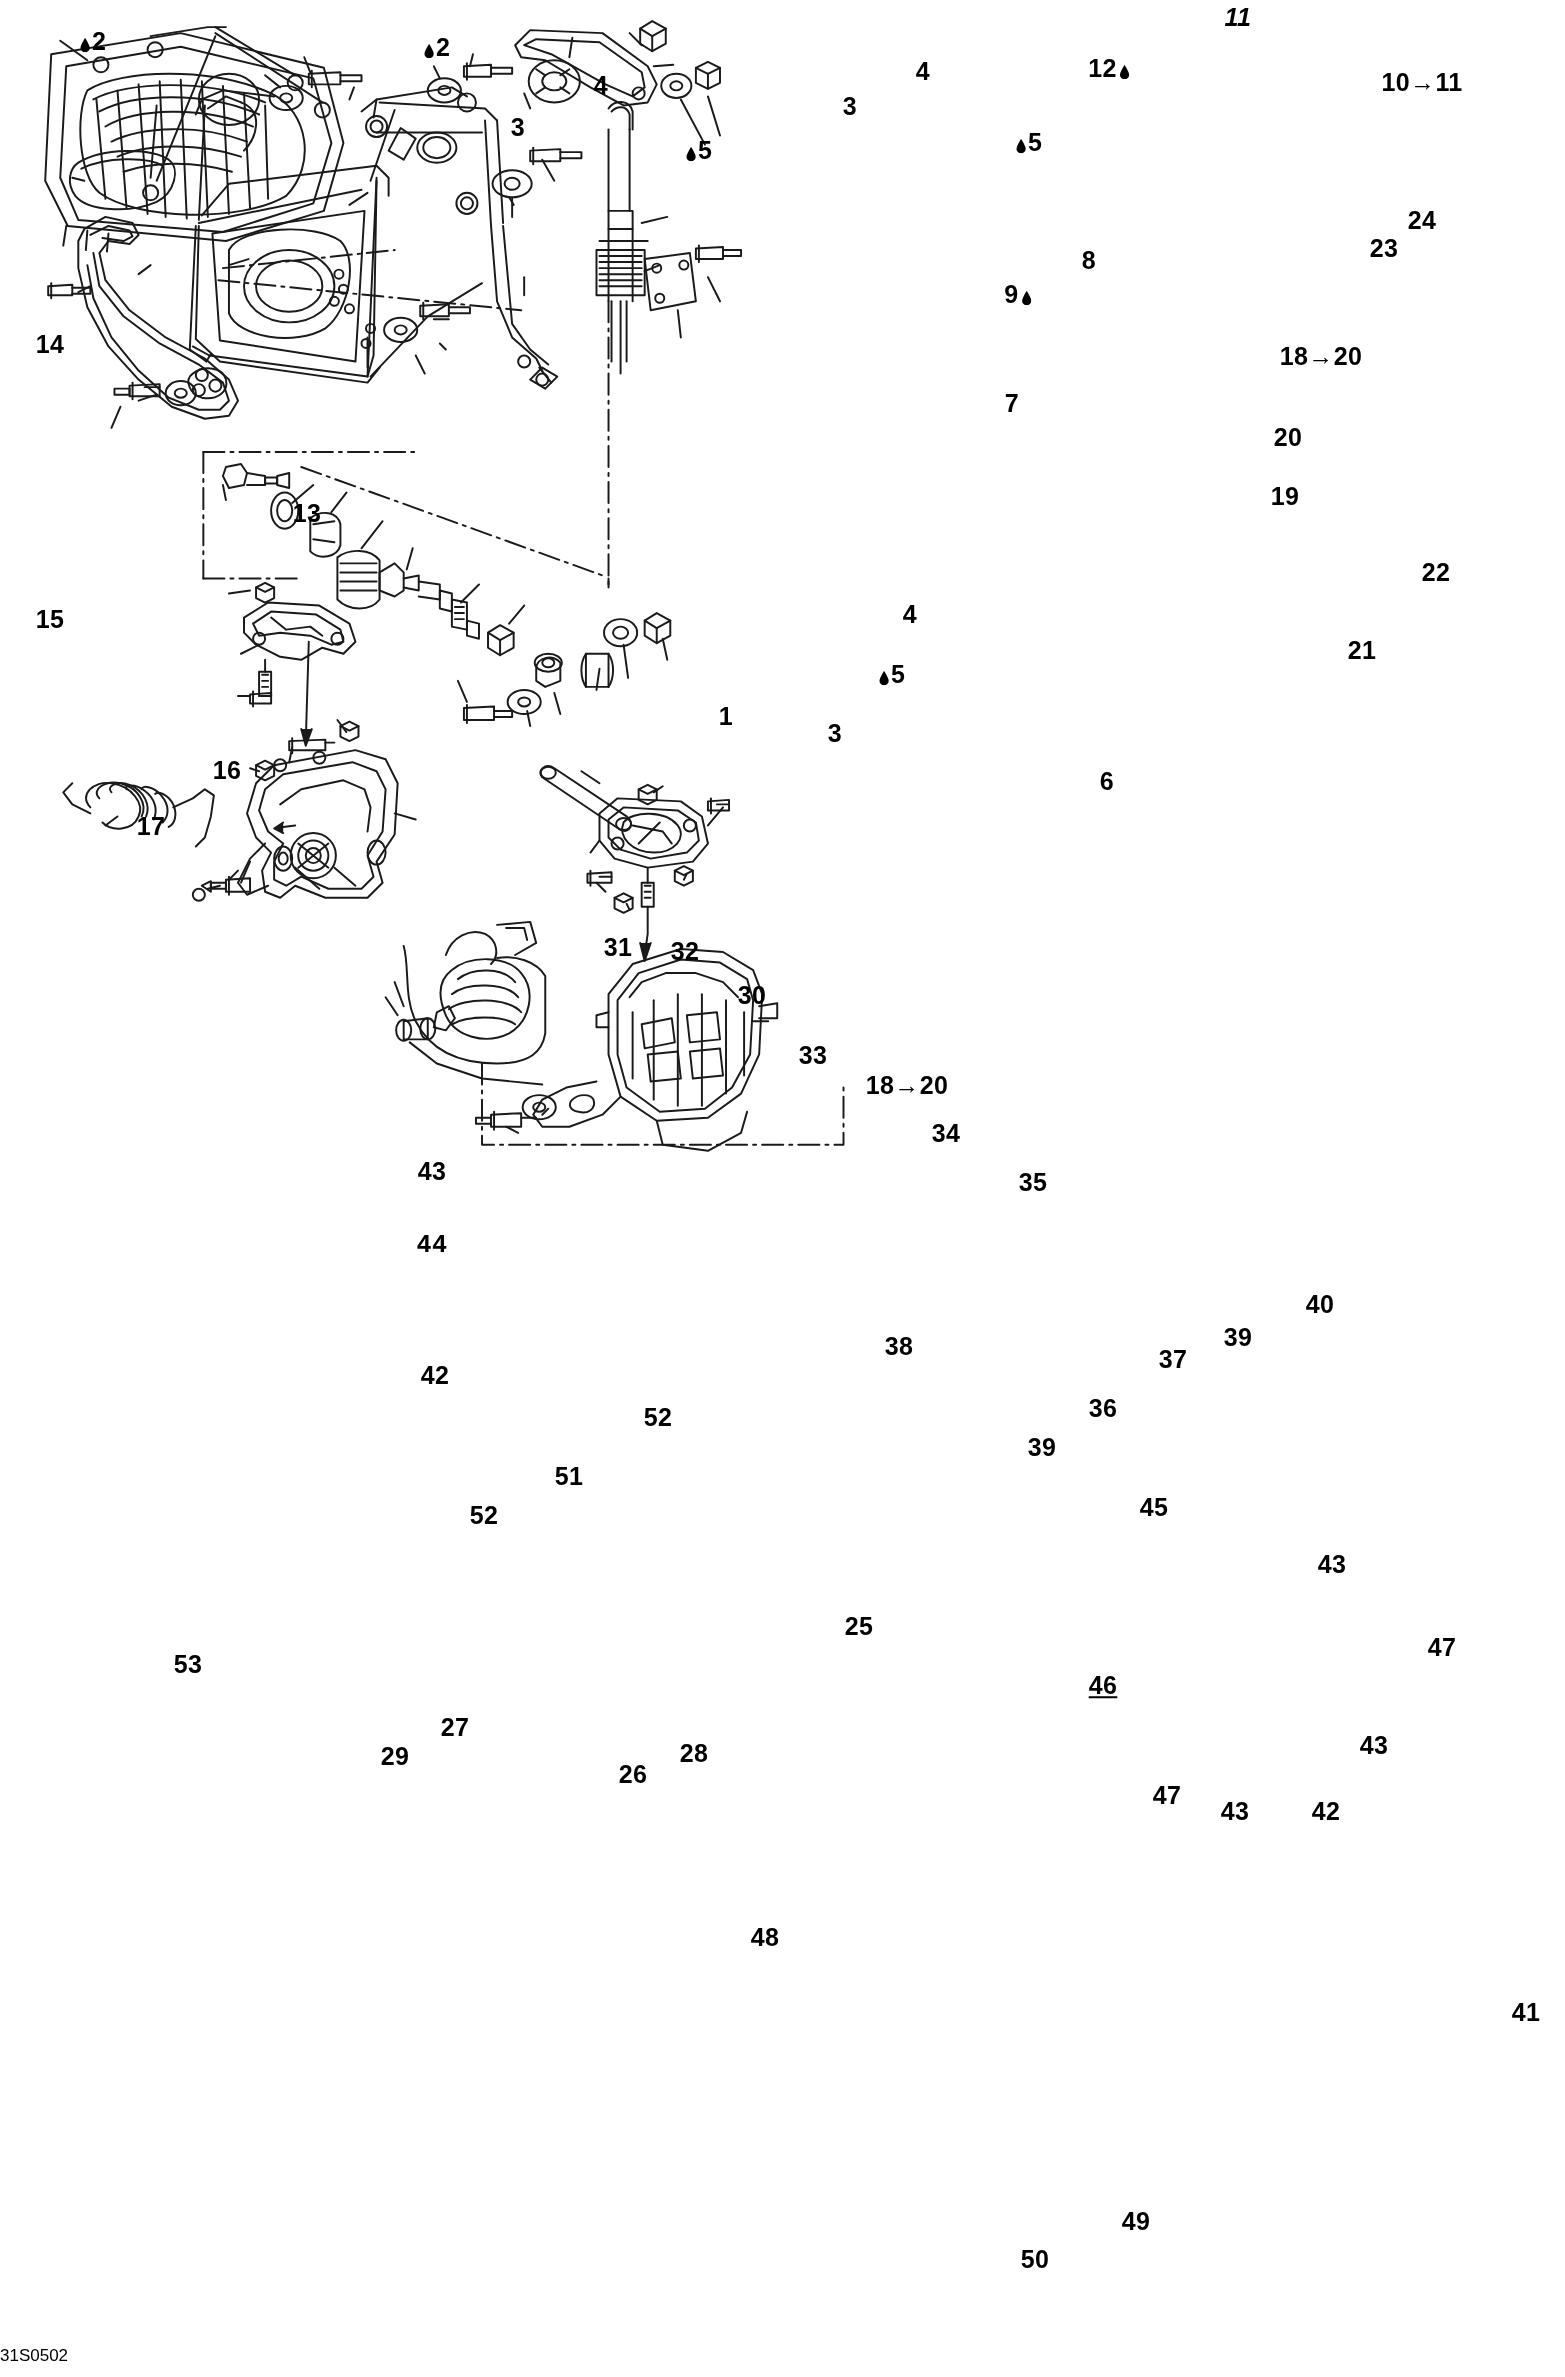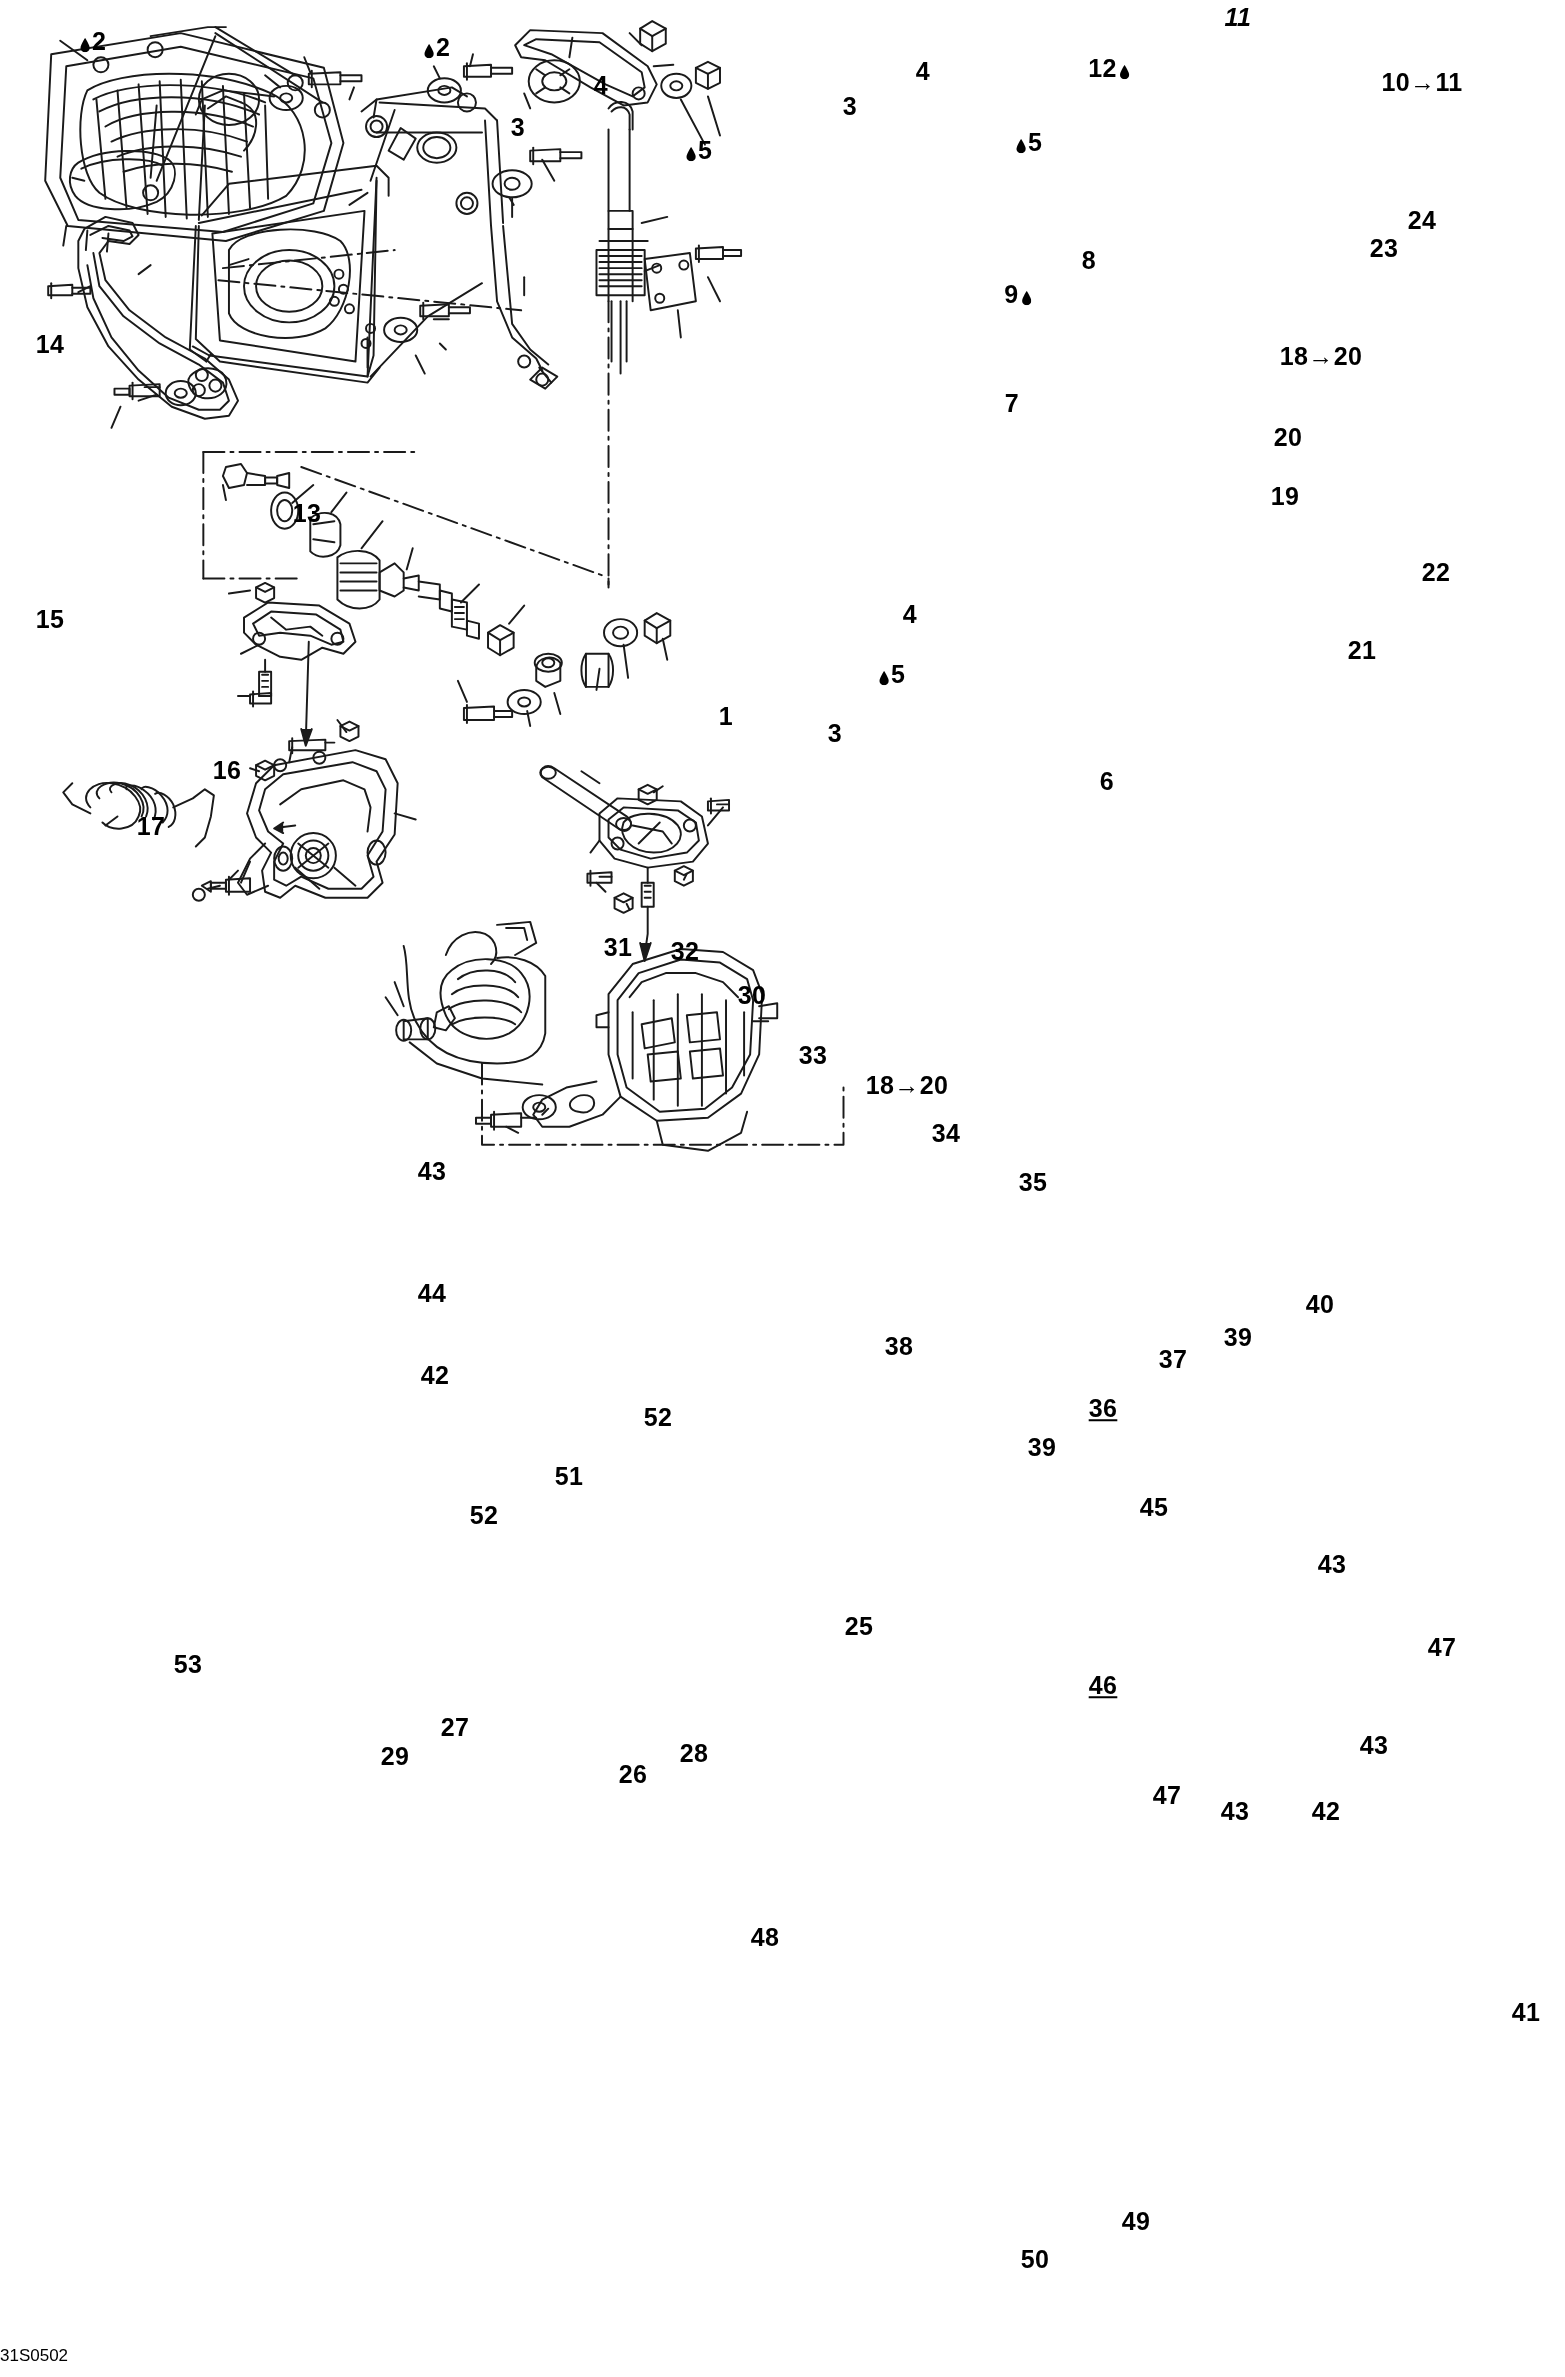--- a/index.html
+++ b/index.html
@@ -613,25 +613,25 @@
   <div class="callout" style="left: 618px; top: 937px; margin-top: 11px;"><span>31</span></div>
   <div class="callout" style="left: 685px; top: 952px;"><span>32</span></div>
   <div class="callout" style="left: 752px; top: 996px;"><span>30</span></div>
   <div class="callout" style="left: 813px; top: 1056px;"><span>33</span></div>
   <div class="callout" style="left: 907px; top: 1086px;"><span>18→20</span></div>
   <div class="callout" style="left: 946px; top: 1134px;"><span>34</span></div>
   <div class="callout" style="left: 1033px; top: 1183px;"><span>35</span></div>
   <div class="callout" style="left: 1320px; top: 1305px;"><span>40</span></div>
   <div class="callout" style="left: 1238px; top: 1338px;"><span>39</span></div>
   <div class="callout" style="left: 1173px; top: 1360px;"><span>37</span></div>
-  <div class="callout" style="left: 1103px; top: 1409px; text-decoration: underline;"><span>36</span></div>
+  <div class="callout" style="left: 1103px; top: 1409px;"><span>36</span></div>
   <div class="callout" style="left: 899px; top: 1347px;"><span>38</span></div>
   <div class="callout" style="left: 1042px; top: 1448px;"><span>39</span></div>
   <div class="callout" style="left: 432px; top: 1172px;"><span>43</span></div>
-  <div class="callout" style="left: 432px; top: 1294px;"><span>44</span></div>
+  <div class="callout" style="left: 432px; top: 1246px; font-family: Liberation Mono, monospace;"><span>44</span></div>
   <div class="callout" style="left: 435px; top: 1376px;"><span>42</span></div>
   <div class="callout" style="left: 569px; top: 1477px;"><span>51</span></div>
   <div class="callout" style="left: 658px; top: 1418px;"><span>52</span></div>
   <div class="callout" style="left: 484px; top: 1516px;"><span>52</span></div>
   <div class="callout" style="left: 188px; top: 1665px;"><span>53</span></div>
   <div class="callout" style="left: 395px; top: 1757px;"><span>29</span></div>
   <div class="callout" style="left: 455px; top: 1728px;"><span>27</span></div>
   <div class="callout" style="left: 633px; top: 1775px;"><span>26</span></div>
   <div class="callout" style="left: 694px; top: 1754px;"><span>28</span></div>
   <div class="callout" style="left: 859px; top: 1627px;"><span>25</span></div>

